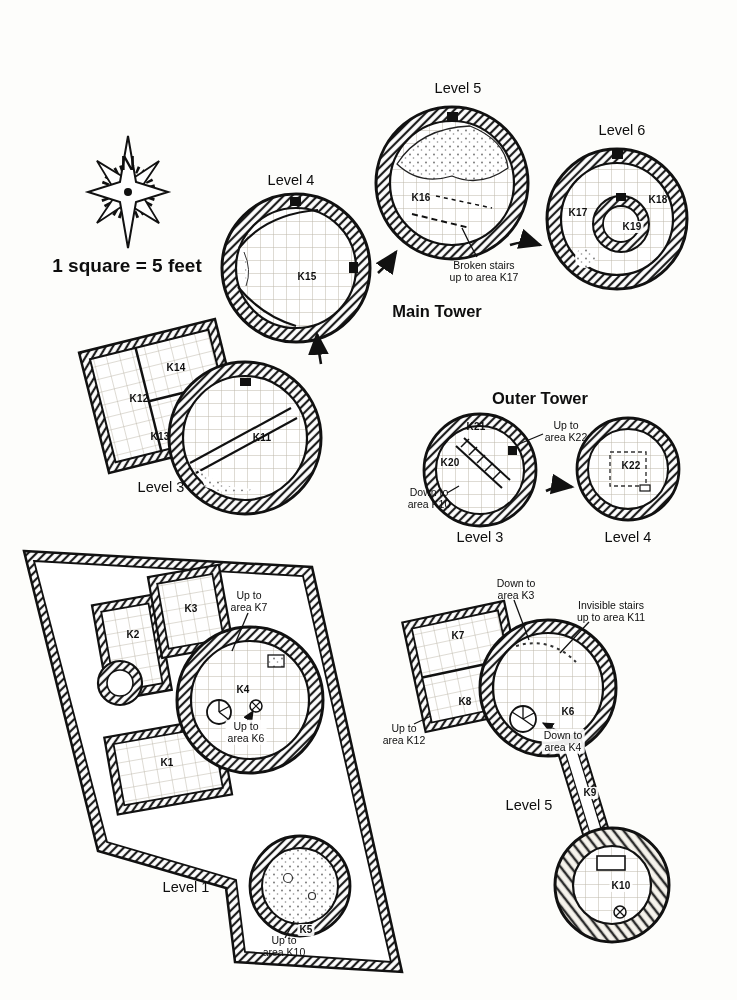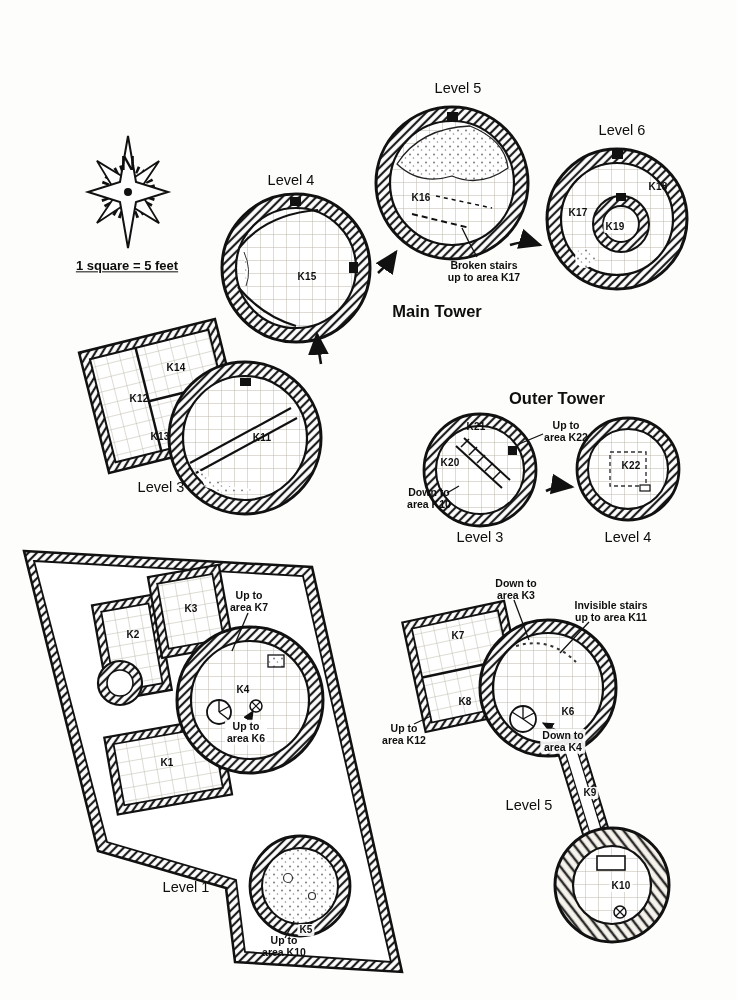--- a/index.html
+++ b/index.html
@@ -5,24 +5,24 @@
   * { margin:0; padding:0; box-sizing:border-box; }
   html,body { background:#ffffff; }
   body { font-family:"Liberation Sans", sans-serif; }
   .page { position:relative; width:737px; height:1000px; background:#fdfdfb; overflow:hidden; }
   svg.map-art { position:absolute; left:0; top:0; }
   .lbl { position:absolute; transform:translate(-50%,-50%); color:#0e0e0e; text-align:center;
          white-space:pre-line; line-height:1.18; pointer-events:none; }
   .room    { font-weight:bold; font-size:10px; letter-spacing:.2px; }
   .level   { font-weight:normal; font-size:14.5px; }
   .heading { font-weight:bold; font-size:16.5px; }
-  .annot   { font-weight:bold; font-size:10.5px; }
+  .annot   { font-weight:normal; font-size:10.5px; }
   .chip    { background:rgba(255,255,255,.92); padding:0 2px; border-radius:2px; }
   .compass-n { font-weight:bold; font-size:20px; }
-  .scale   { font-weight:bold; font-size:13px;text-decoration:underline; }
+  .scale   { font-weight:bold; font-size:19px; }
 </style>
 </head>
 <body>
 
 <div class="page">
 
   <svg class="map-art" width="737" height="1000" viewBox="0 0 737 1000">
     <defs>
       <pattern id="hatch" width="6" height="6" patternUnits="userSpaceOnUse" patternTransform="rotate(45)">
         <rect width="6" height="6" fill="#ffffff"></rect>
@@ -184,36 +184,36 @@
       <path d="M510 245 Q 524 240 540 245" marker-end="url(#ah)"></path>
       <path d="M321 364 Q 318 349 317 334" marker-end="url(#ah)"></path>
       <path d="M546 491 Q 558 485 572 487" marker-end="url(#ah)"></path>
     </g>
   </svg>
 
   <div class="lbl compass-n" style="left:128px; top:164px">N</div>
   <div class="lbl scale" style="left:127px; top:266px">1 square = 5 feet</div>
 
   <div class="lbl heading" style="left:437px; top:312px">Main Tower</div>
-  <div class="lbl heading" style="left:557px; top:399px">Outer Tower</div>
+  <div class="lbl heading" style="left:540px; top:399px">Outer Tower</div>
 
   <div class="lbl level" style="left:291px; top:181px">Level 4</div>
   <div class="lbl level" style="left:458px; top:89px">Level 5</div>
   <div class="lbl level" style="left:622px; top:131px">Level 6</div>
   <div class="lbl level" style="left:161px; top:488px">Level 3</div>
   <div class="lbl level" style="left:480px; top:538px">Level 3</div>
   <div class="lbl level" style="left:628px; top:538px">Level 4</div>
   <div class="lbl level" style="left:186px; top:888px">Level 1</div>
   <div class="lbl level" style="left:529px; top:806px">Level 5</div>
 
   <div class="lbl room" style="left:307px; top:277px">K15</div>
   <div class="lbl room" style="left:421px; top:198px">K16</div>
   <div class="lbl room" style="left:578px; top:213px">K17</div>
-  <div class="lbl room" style="left:658px; top:187px">K18</div>
-  <div class="lbl room chip" style="left:615px; top:227px">K19</div>
+  <div class="lbl room" style="left:658px; top:200px">K18</div>
+  <div class="lbl room chip" style="left:632px; top:227px">K19</div>
   <div class="lbl room" style="left:176px; top:368px">K14</div>
   <div class="lbl room" style="left:139px; top:399px">K12</div>
   <div class="lbl room" style="left:160px; top:437px">K13</div>
   <div class="lbl room" style="left:262px; top:438px">K11</div>
   <div class="lbl room" style="left:476px; top:427px">K21</div>
   <div class="lbl room" style="left:450px; top:463px">K20</div>
   <div class="lbl room" style="left:631px; top:466px">K22</div>
   <div class="lbl room" style="left:133px; top:635px">K2</div>
   <div class="lbl room" style="left:191px; top:609px">K3</div>
   <div class="lbl room" style="left:167px; top:763px">K1</div>

